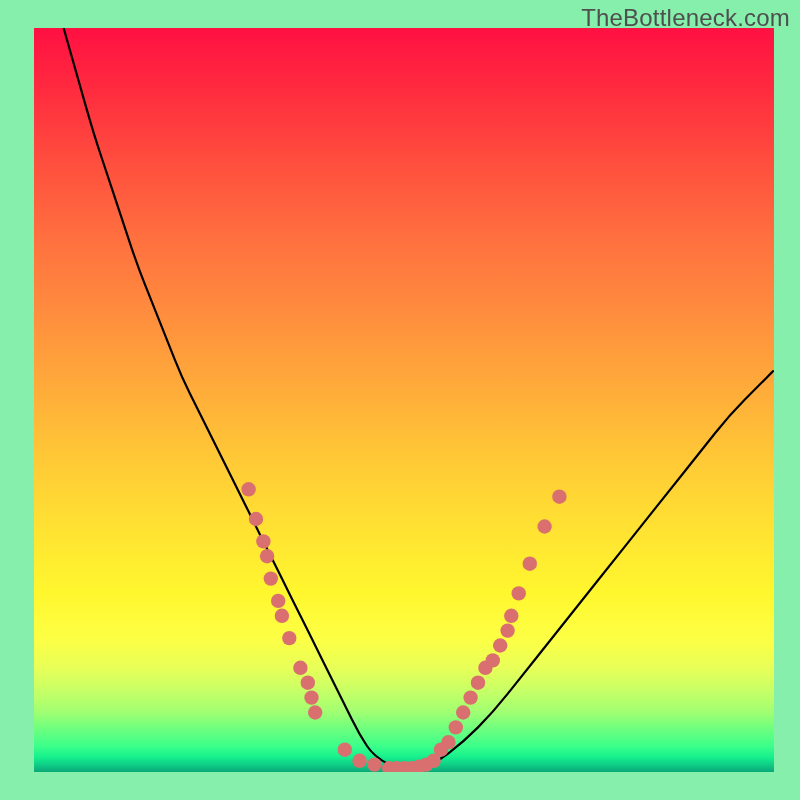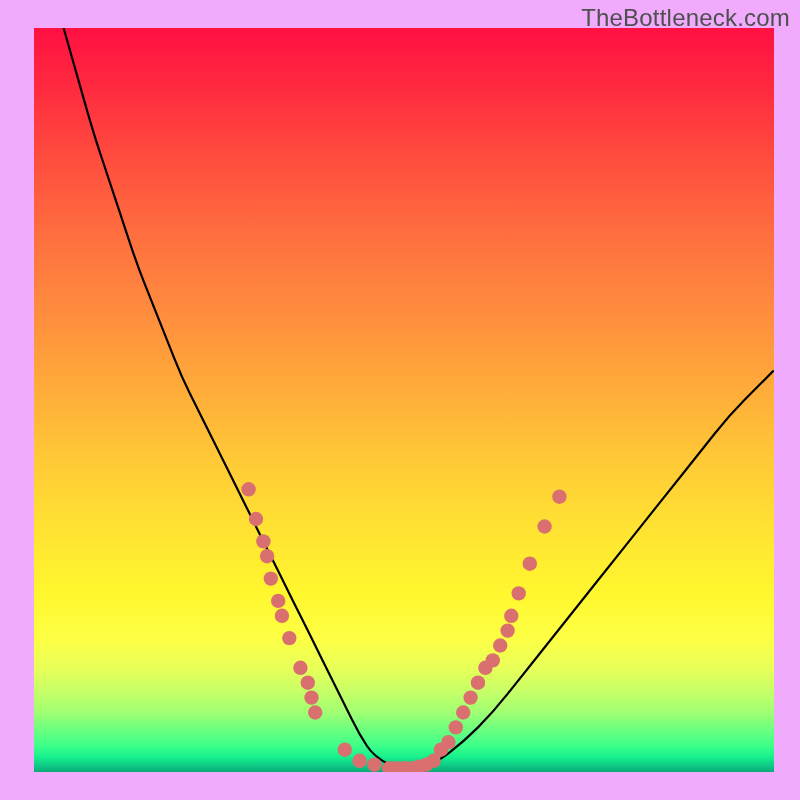--- a/index.html
+++ b/index.html
@@ -10,21 +10,21 @@
     overflow: hidden;
     background: #000;
     font-family: Arial, Helvetica, sans-serif;
   }
   .frame {
     position: absolute;
     left: 0;
     top: 0;
     width: 800px;
     height: 800px;
-    background: #f0abfc;
+    background: #86efac;
     text-align: right;
   }
   .plot {
     position: absolute;
     left: 34px;
     top: 28px;
     width: 740px;
     height: 744px;
     
     background: linear-gradient(

